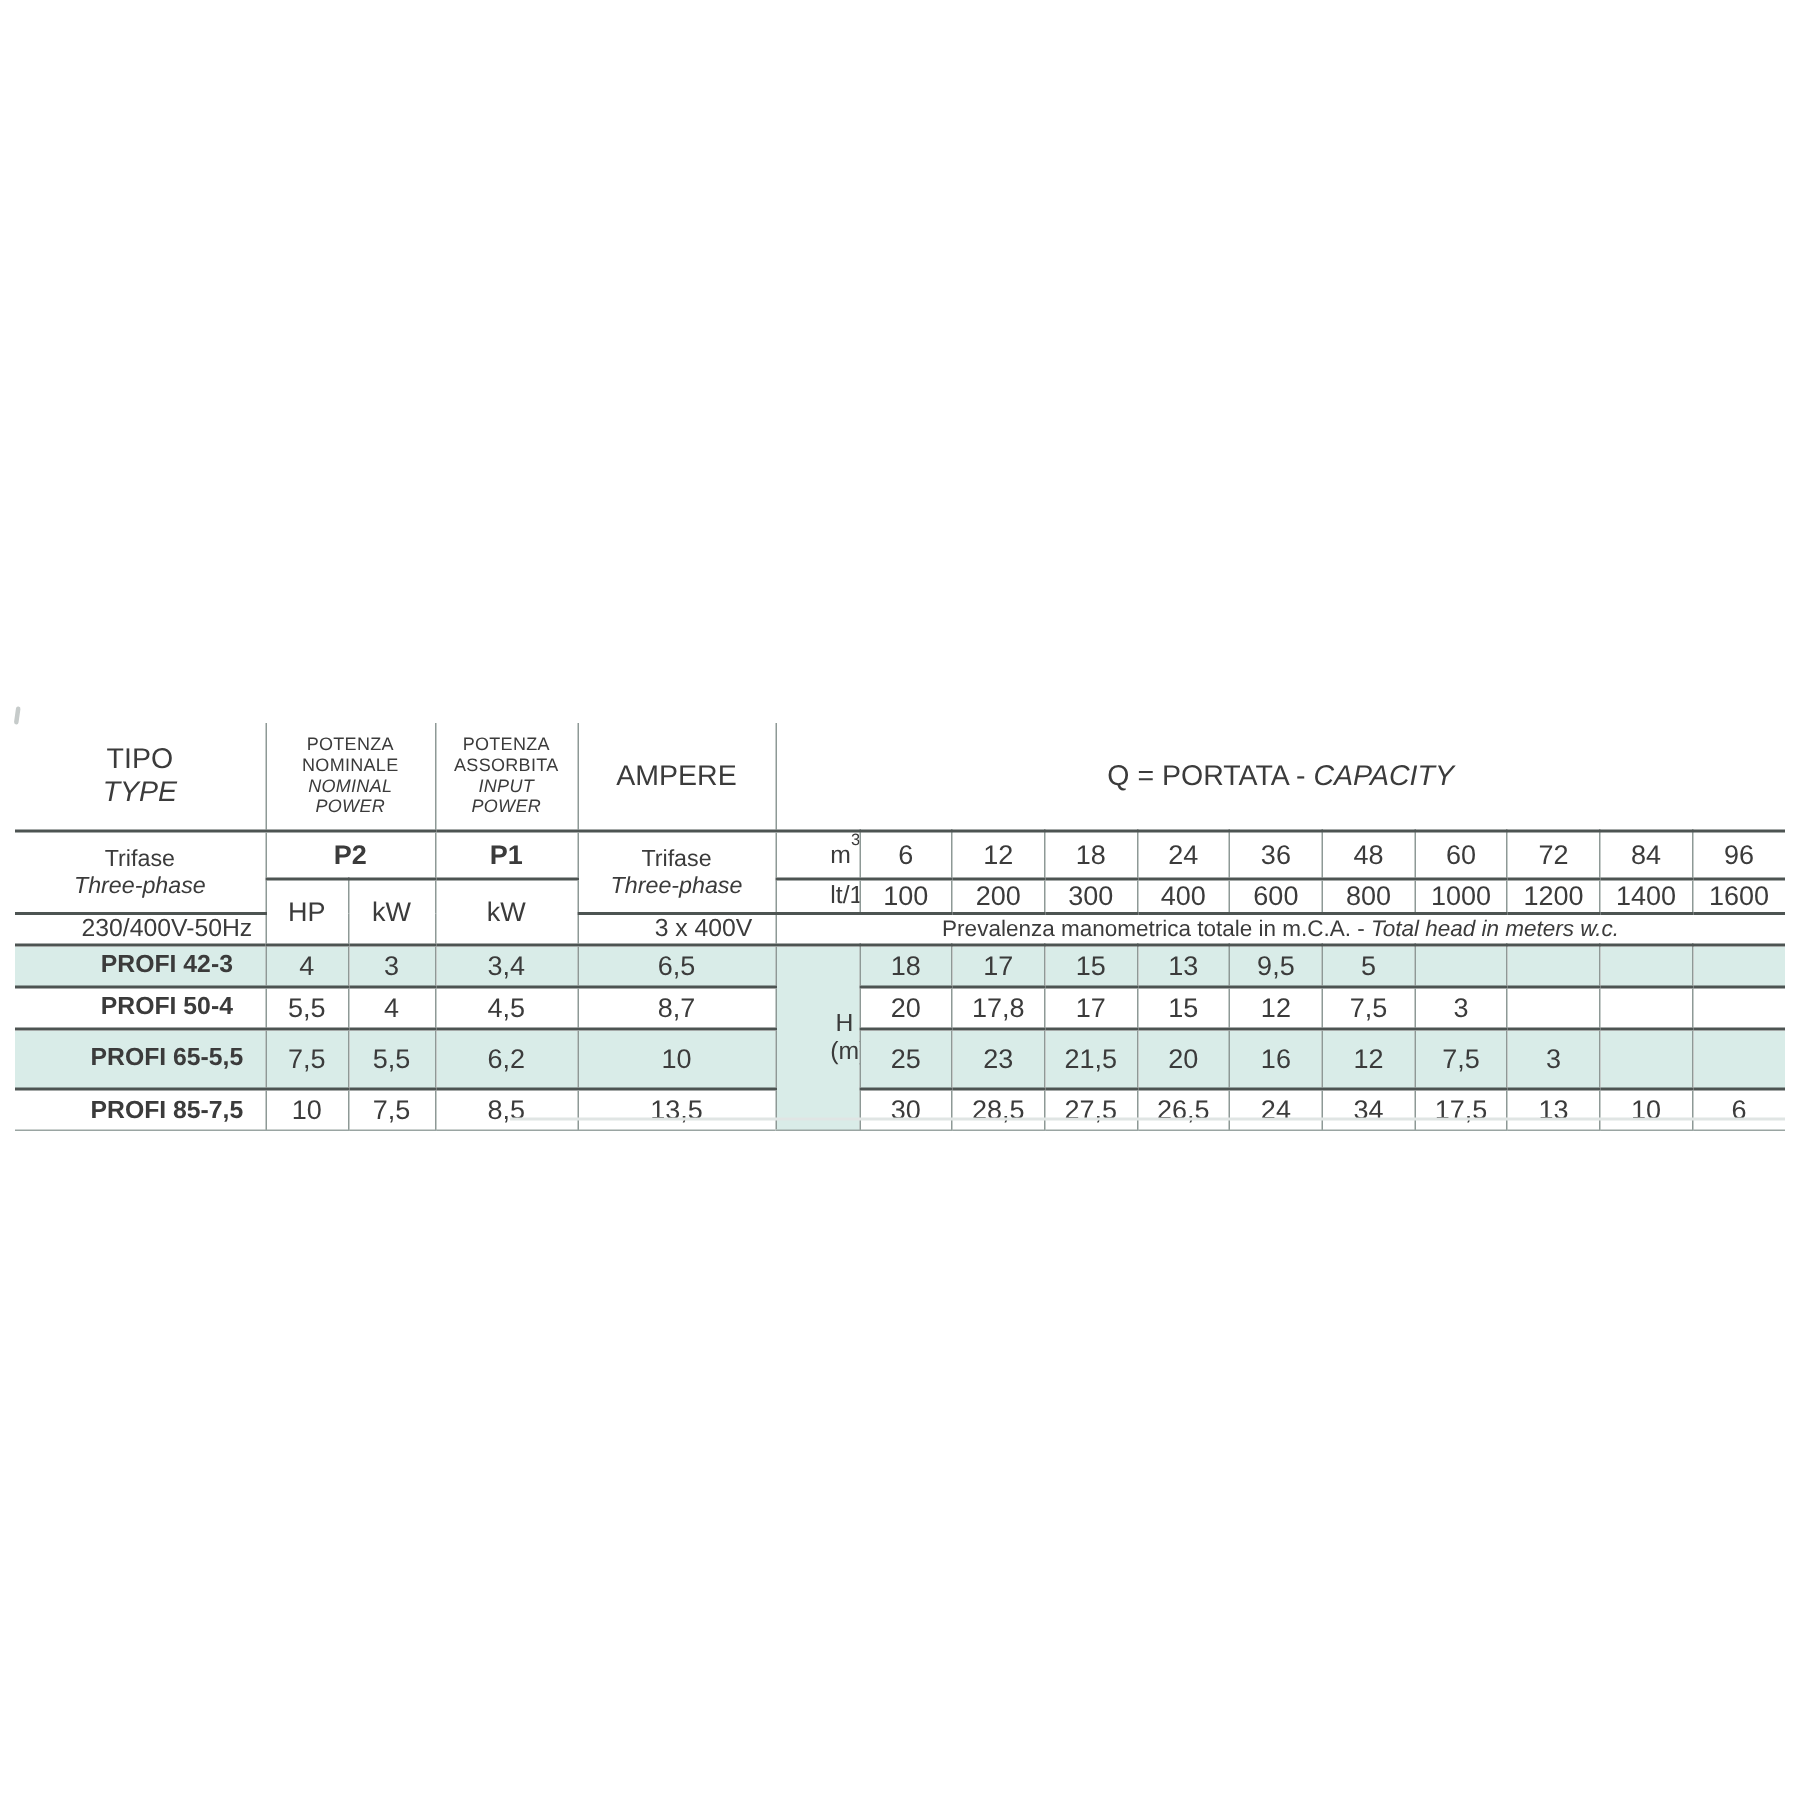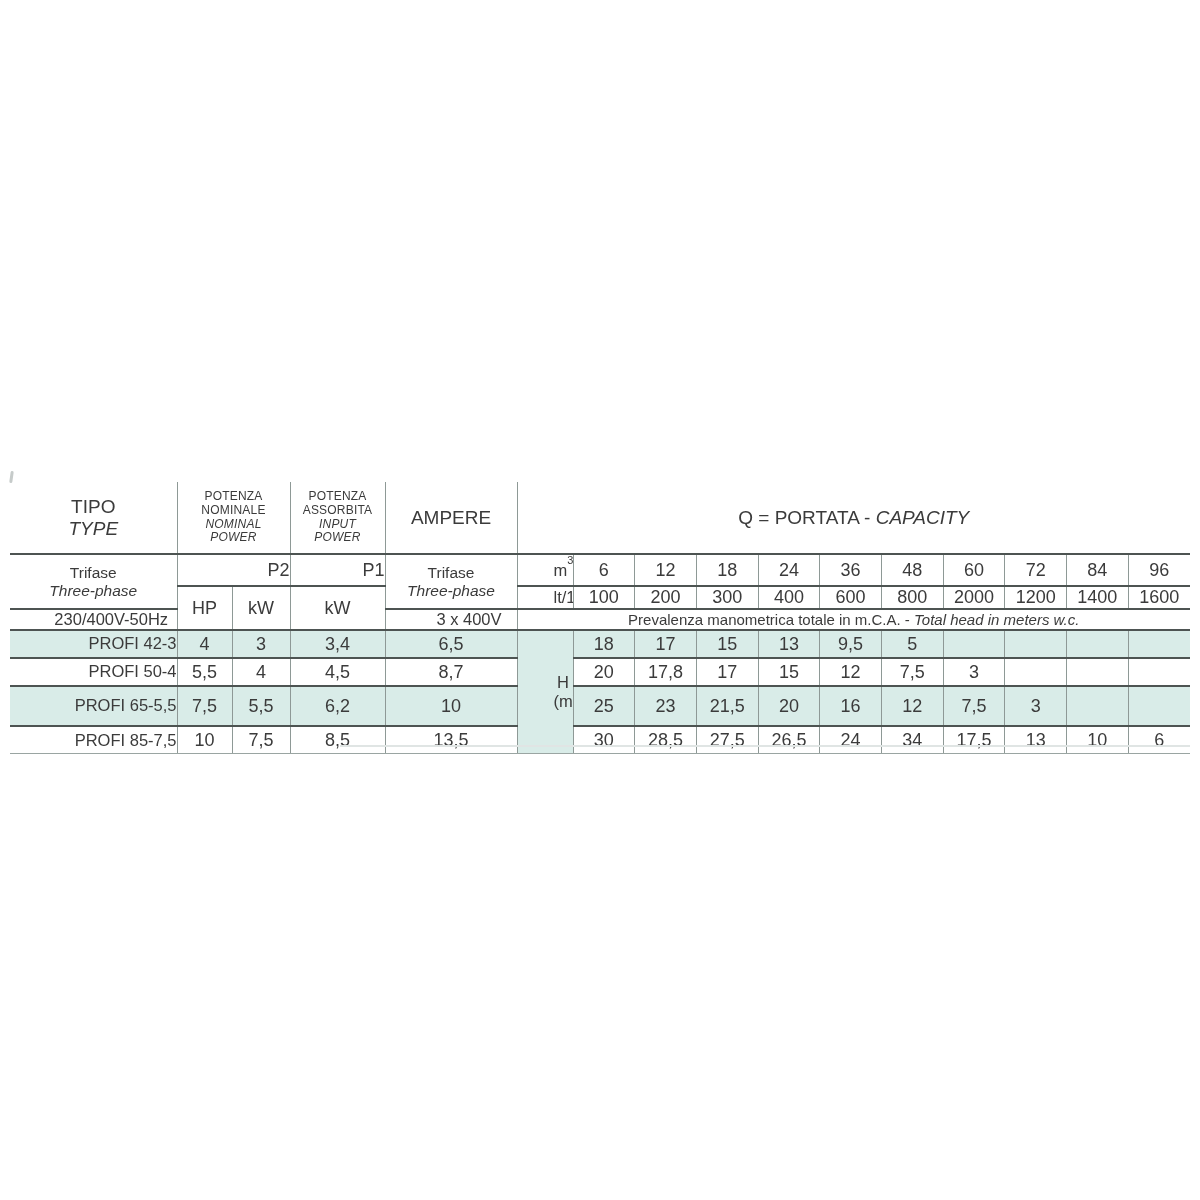--- a/index.html
+++ b/index.html
@@ -43,21 +43,21 @@
   tr.stripe td{background:var(--stripe);}
   td.hcell{background:#ffffff;}
   
   .fz19{font-size:19px;}
   .fz18{font-size:18px;}
   .fz16{font-size:16.5px;padding-left:36px;}
   .fz15{font-size:15.5px;}
   .fz15s{font-size:15px;}
   .hdr4{font-size:12px;line-height:1.14;letter-spacing:.2px;}
   .it{font-style:italic;}
-  .b{font-weight:normal;text-align:right;}
+  .b{font-weight:bold;}
   sup.cube{font-size:11px;line-height:0;position:relative;top:-5px;}
   
   .speck{
     position:absolute;left:10px;top:471px;width:3px;height:12px;
     background:#c6cbca;border-radius:2px;transform:rotate(8deg);
   }
   .ghost{
     position:absolute;left:340px;top:745px;width:850px;height:2px;
     background:#e0e5e4;
   }
@@ -143,21 +143,21 @@
       <td rowspan="2" class="br bb fz18">HP</td>
       <td rowspan="2" class="br bb fz18">kW</td>
       <td rowspan="2" class="br bb fz18">kW</td>
       <td class="br bb fz16">lt/1’</td>
       <td class="br bb fz18">100</td>
       <td class="br bb fz18">200</td>
       <td class="br bb fz18">300</td>
       <td class="br bb fz18">400</td>
       <td class="br bb fz18">600</td>
       <td class="br bb fz18">800</td>
-      <td class="br bb fz18">2000</td>
+      <td class="br bb fz18">1000</td>
       <td class="br bb fz18">1200</td>
       <td class="br bb fz18">1400</td>
       <td class="bb fz18">1600</td>
     </tr>
 
     <tr class="r4">
       <td class="br bb fz16">230/400V-50Hz</td>
       <td class="br bb fz16">3 x 400V</td>
       <td colspan="11" class="bb fz15s">
         <span>Prevalenza manometrica totale in m.C.A. - </span><span class="it">Total head in meters w.c.</span>

